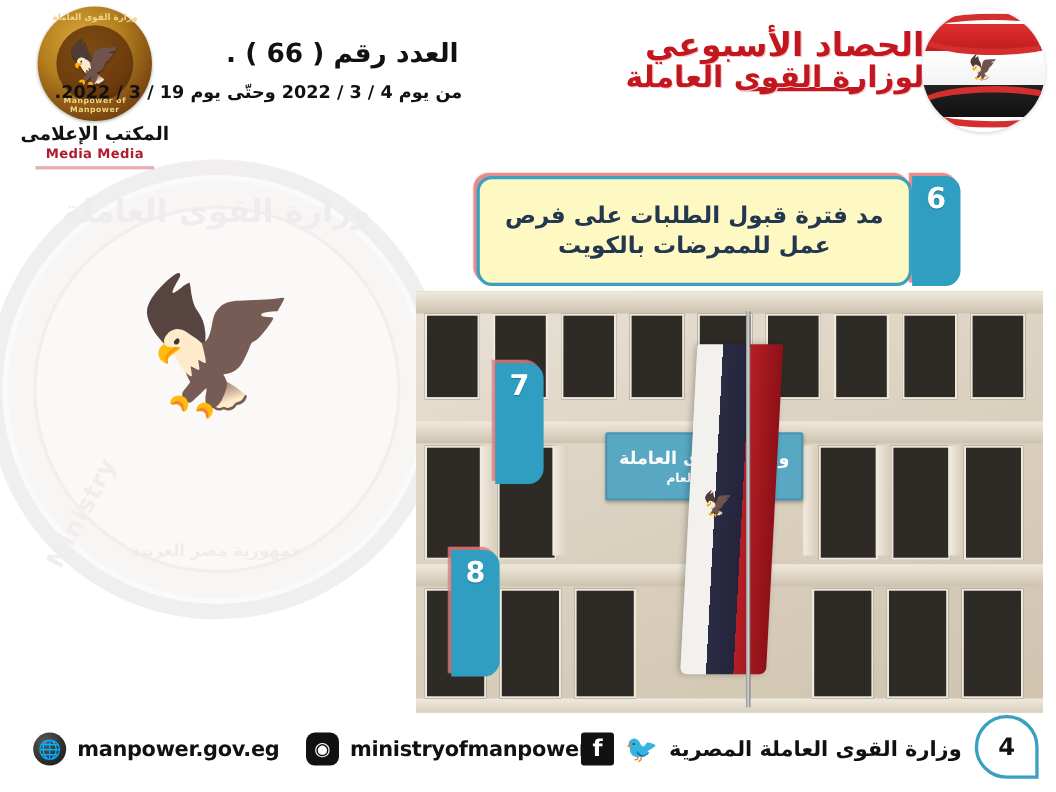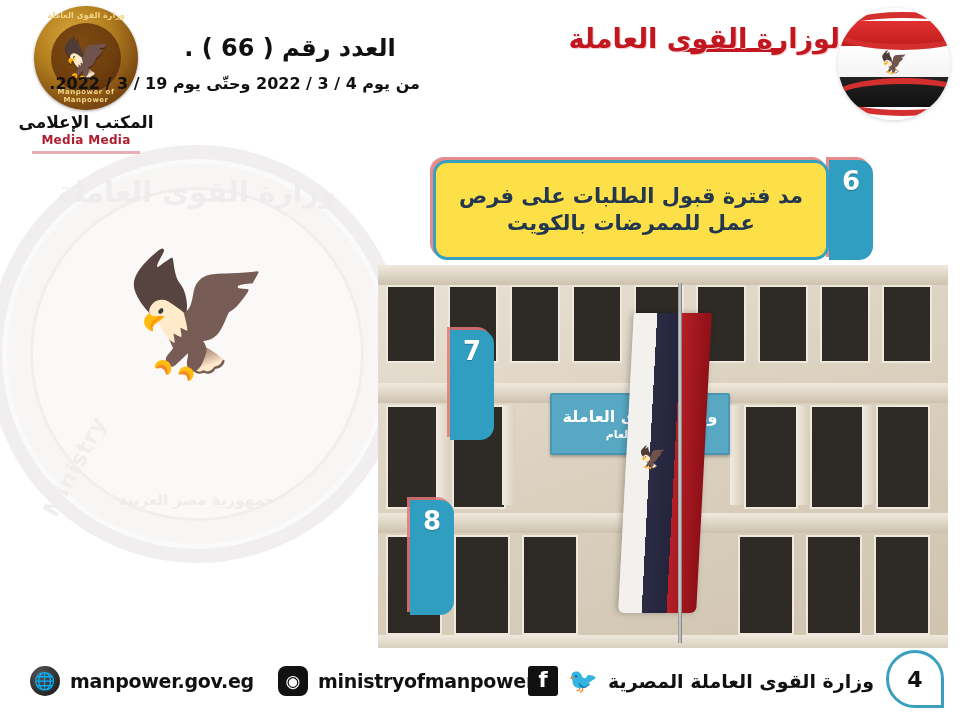--- a/index.html
+++ b/index.html
@@ -34,21 +34,21 @@
               display:flex;align-items:center;justify-content:center;}
   .seal-eagle{font-size:40px;line-height:1;color:#f0cd74;text-shadow:0 1px 1px rgba(0,0,0,.5);}
   .seal-ar{position:absolute;left:0;right:0;top:5px;text-align:center;font-size:8px;
            color:#f3d487;font-weight:bold;}
   .seal-en{position:absolute;left:0;right:0;bottom:6px;text-align:center;font-size:7px;
            color:#f3d487;font-weight:bold;letter-spacing:.5px;}
   .mo-ar{font-size:17px;font-weight:bold;color:#111;margin-top:2px;direction:rtl;}
   .mo-en{font-size:12px;font-weight:bold;color:#b01c2e;letter-spacing:.3px;margin-top:1px;}
   .mo-rule{width:108px;height:3px;background:#e8aeb5;margin:4px auto 0;}
 
-  .issue-line{position:absolute;right:520px;top:34px;width:300px;text-align:center;
+  .issue-line{position:absolute;right:499px;top:34px;width:300px;text-align:center;
               direction:rtl;font-size:24px;font-weight:bold;color:#111;white-space:nowrap;}
   .date-line{position:absolute;right:540px;top:74px;width:300px;text-align:center;
              direction:rtl;font-size:16px;font-weight:bold;color:#111;white-space:nowrap;}
 
   .brand{position:absolute;right:120px;top:26px;text-align:right;direction:rtl;}
   .brand-l1{font-size:30px;font-weight:bold;color:#c2171f;line-height:1.05;
             text-shadow:1px 1px 0 #f5c9cc;}
   .brand-l2{font-size:27px;font-weight:bold;color:#c2171f;line-height:1.1;margin-top:-2px;
             text-shadow:1px 1px 0 #f5c9cc;}
   .brand-underline{height:4px;background:#c2171f;width:112px;margin-right:56px;margin-top:-6px;
@@ -91,21 +91,21 @@
                #f3f1ee 0%,#f3f1ee 30%,
                #2b2b44 30%,#24243c 62%,
                #b51f26 62%,#8e1017 100%);
              transform:skewX(-3deg);border-radius:2px 2px 6px 6px;
              box-shadow:-2px 0 6px rgba(0,0,0,.25);}
   .flag-emb{position:absolute;left:12px;top:132px;font-size:22px;color:#c9a227;}
 
   
   .card{position:absolute;display:flex;direction:rtl;
         filter:drop-shadow(-3px -3px 0 rgba(226,120,120,.85));}
-  .card-body{background:#fde047;border:3px solid #3aa0c0;border-radius:14px;
+  .card-body{background:#fef9c3;border:3px solid #3aa0c0;border-radius:14px;
              box-sizing:border-box;display:flex;align-items:center;justify-content:center;
              padding:8px 14px;}
   .card-tab{background:#2f9ec0;width:44px;border-radius:0 14px 14px 0;
             display:flex;align-items:flex-start;justify-content:center;
             padding-top:8px;box-sizing:border-box;}
   .card-num{color:#ffffff;font-size:26px;font-weight:bold;line-height:1;
             text-shadow:0 1px 1px rgba(0,0,0,.25);}
   .card-text{text-align:center;font-weight:bold;line-height:1.3;direction:rtl;}
 
   #card6{left:433px;top:160px;width:440px;height:100px;}
@@ -163,20 +163,21 @@
     </div>
     <div class="mo-ar">المكتب الإعلامى</div>
     <div class="mo-en">Media Media</div>
     <div class="mo-rule"></div>
   </div>
 
   <div class="issue-line">العدد رقم ( 66 ) .</div>
   <div class="date-line">من يوم 4 / 3 / 2022  وحتّى يوم 19 / 3 / 2022.</div>
 
   <div class="brand">
+    <div class="brand-l1">الحصاد الأسبوعي</div>
     <div class="brand-l2">لوزارة القوى العاملة</div>
     <div class="brand-underline"></div>
   </div>
 
   <div class="globe">
     <div class="globe-swirl gs1"></div>
     <div class="globe-emblem">🦅</div>
     <div class="globe-swirl gs2"></div>
   </div>
 

